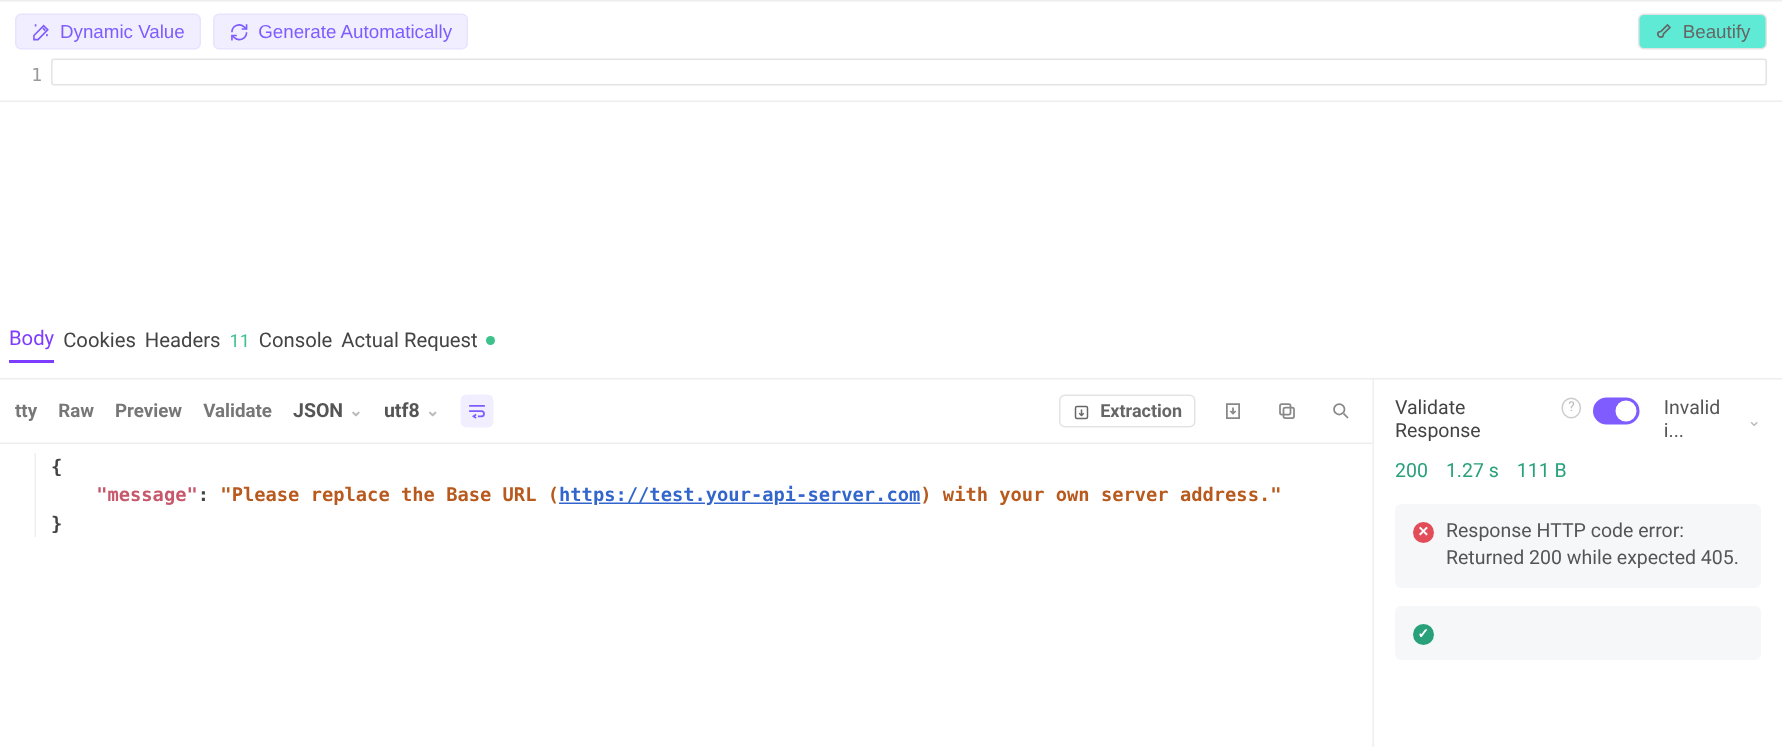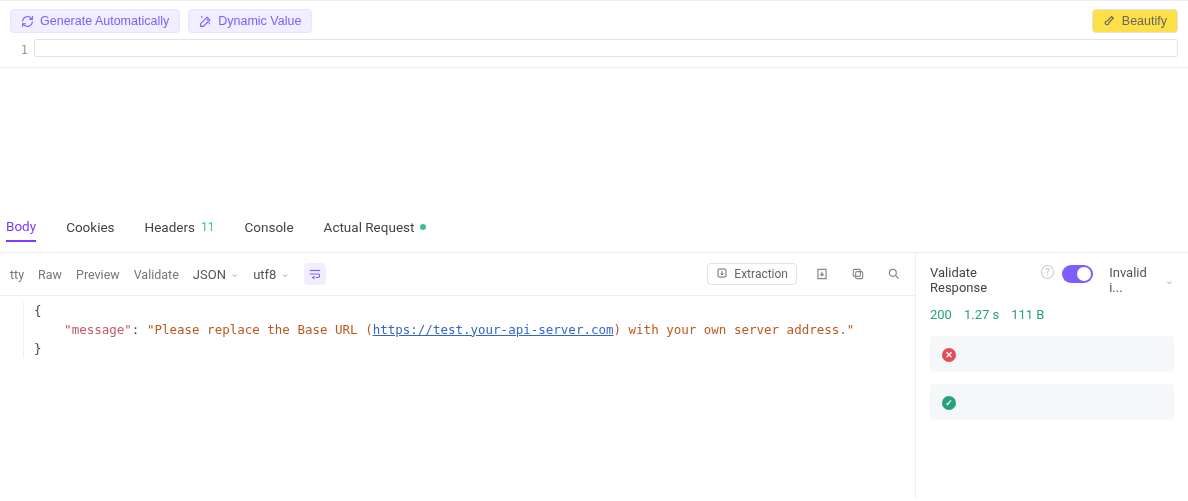--- a/index.html
+++ b/index.html
@@ -33,21 +33,21 @@
     border-radius: 4px;
     padding: 4px 10px;
     font-size: 12.5px;
     display: inline-flex;
     align-items: center;
     gap: 6px;
     cursor: pointer;
   }
   .btn-purple svg { stroke: #7e5cff; }
   .btn-plain {
-    background: #fde047;
+    background: #5eead4;
     color: #666;
     border: 1px solid #e3e3e3;
     border-radius: 4px;
     padding: 4px 10px;
     font-size: 12.5px;
     display: inline-flex;
     align-items: center;
     gap: 6px;
     cursor: pointer;
   }
@@ -75,21 +75,21 @@
     border-radius: 2px;
   }
 
   
   .blank { height: 140px; }
 
   
   .mid-tabs {
     display: flex;
     align-items: center;
-    gap: 30px;
+    gap: 6px;
     padding: 10px 10px 10px 6px;
   }
   .tab {
     font-size: 13.5px;
     color: #444;
     cursor: pointer;
     display: inline-flex;
     align-items: center;
     gap: 6px;
     padding-bottom: 6px;
@@ -110,20 +110,21 @@
   
   .lower {
     display: flex;
     border-top: 1px solid #eee;
     height: calc(501px - 255px);
   }
   .left-pane {
     flex: 1;
     min-width: 0;
     border-right: 1px solid #eee;
+    font-weight: bold;
   }
   .right-pane {
     width: 272px;
     padding: 12px 14px;
   }
 
   
   .subtabs {
     display: flex;
     align-items: center;
@@ -164,21 +165,21 @@
     align-items: center;
     gap: 14px;
   }
   .extraction-btn {
     border: 1px solid #e3e3e3;
     border-radius: 4px;
     padding: 3px 8px;
     font-size: 12px;
     color: #666;
     display: inline-flex;
-    align-items: flex-start;
+    align-items: flex-end;
     gap: 6px;
     cursor: pointer;
   }
 
   
   .code-area {
     padding: 6px 0 6px 6px;
     font-family: Consolas, Menlo, monospace;
     font-size: 12.5px;
     line-height: 1.5;
@@ -257,35 +258,35 @@
   .msg-box.ok .icon { background: #28a17b; }
 </style>
 </head>
 <body>
 
 <div class="upper">
   <div class="toolbar-row">
     <div class="toolbar-left">
       <button class="btn-purple">
         <svg width="13" height="13" viewBox="0 0 24 24" fill="none" stroke-width="2">
+            <path d="M15 4l5 5L8 21l-5-0 0-5z"></path>
+            <path d="M14 7l3 3"></path>
+            <path d="M5 2v3"></path>
+            <path d="M19 14v3"></path>
+          </svg>
+        <span>Dynamic Value</span>
+      </button>
+      <button class="btn-purple">
+        <svg width="13" height="13" viewBox="0 0 24 24" fill="none" stroke-width="2">
             <path d="M21 2v6h-6"></path>
             <path d="M3 12a9 9 0 0 1 15-6.7L21 8"></path>
             <path d="M3 22v-6h6"></path>
             <path d="M21 12a9 9 0 0 1-15 6.7L3 16"></path>
           </svg>
         <span>Generate Automatically</span>
-      </button>
-      <button class="btn-purple">
-        <svg width="13" height="13" viewBox="0 0 24 24" fill="none" stroke-width="2">
-            <path d="M15 4l5 5L8 21l-5-0 0-5z"></path>
-            <path d="M14 7l3 3"></path>
-            <path d="M5 2v3"></path>
-            <path d="M19 14v3"></path>
-          </svg>
-        <span>Dynamic Value</span>
       </button>
     </div>
     <button class="btn-plain">
       <svg width="13" height="13" viewBox="0 0 24 24" fill="none" stroke-width="2">
           <path d="M4 14c0-2 2-3 4-3l8-8 3 3-8 8c0 2-1 4-3 4s-4-2-4-4z"></path>
         </svg>
       <span>Beautify</span>
     </button>
   </div>
   <div class="editor-row">
@@ -400,20 +401,21 @@
     </div>
 
     <div class="stats-row">
       <span class="code">200</span>
       <span class="time">1.27 s</span>
       <span class="size">111 B</span>
     </div>
 
     <div class="msg-box error">
       <span class="icon">✕</span>
+      <span>Response HTTP code error: Returned 200 while expected 405.</span>
     </div>
 
     <div class="msg-box ok">
       <span class="icon">✓</span>
     </div>
   </div>
 
 </div>
 
 </body></html>

